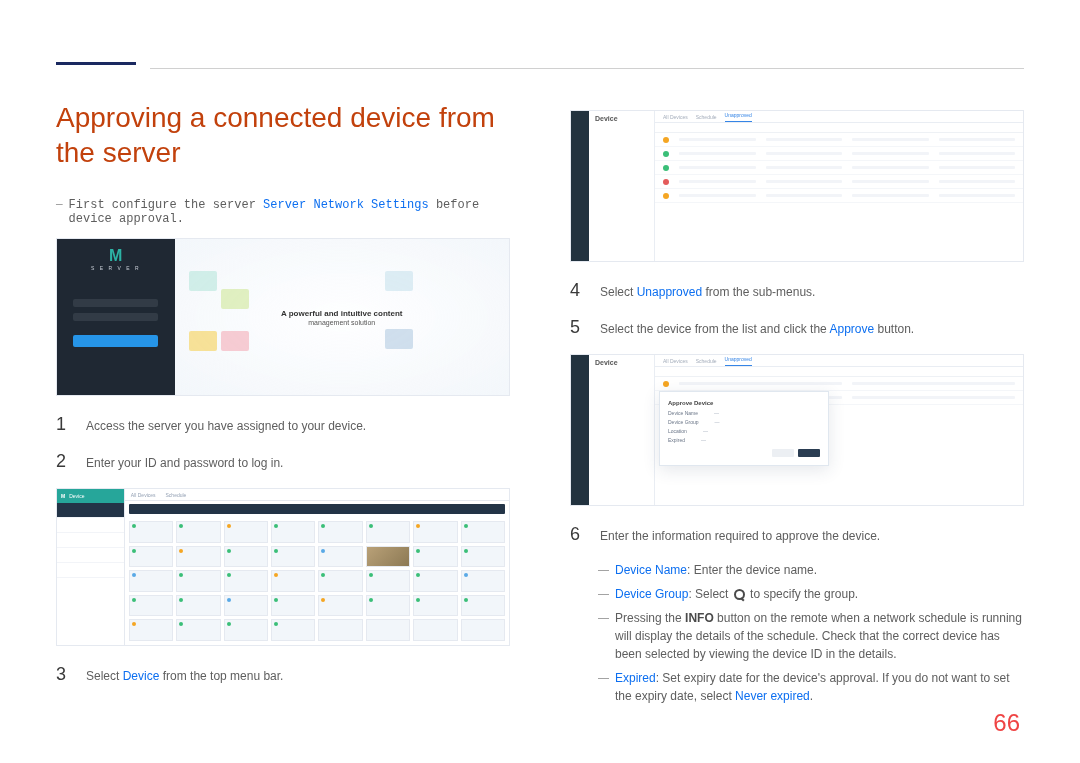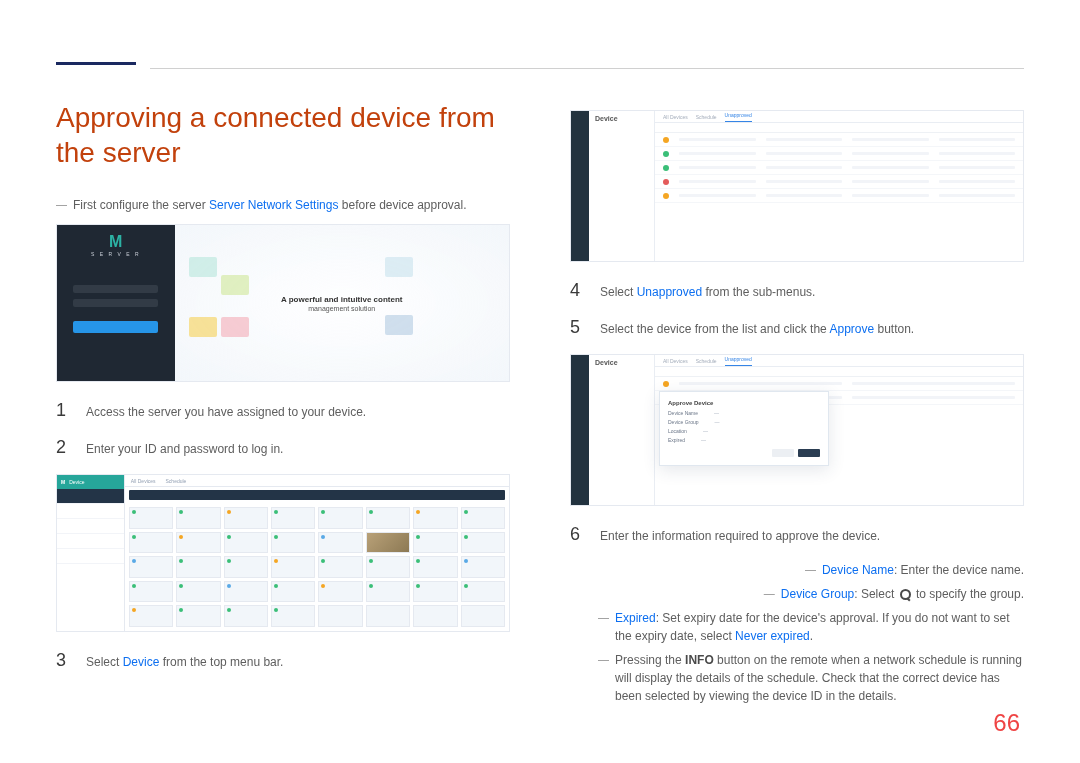--- a/index.html
+++ b/index.html
@@ -53,35 +53,35 @@
     font-weight: 400;
     line-height: 1.25;
     margin-bottom: 28px;
   }
   .note {
     font-size: 12px;
     color: #5e5e5e;
     margin-bottom: 12px;
     display: flex;
     gap: 6px;
+    font-family: Liberation Mono, monospace;
   }
   .note::before {
     content: "―";
     font-size: 11px;
     color: #888;
   }
   .sub-note {
     font-size: 12px;
     color: #5e5e5e;
     margin-left: 28px;
     margin-bottom: 6px;
     line-height: 1.5;
     display: flex;
     gap: 6px;
-    justify-content: flex-end;
   }
   .sub-note::before {
     content: "―";
     font-size: 11px;
     color: #888;
     flex-shrink: 0;
   }
   .step {
     display: flex;
     gap: 16px;
@@ -498,22 +498,22 @@
       <div class="step-text">Enter the information required to approve the device.</div>
     </div>
 
     <div class="sub-note">
       <span><span class="link">Device Name</span><span>: Enter the device name.</span></span>
     </div>
     <div class="sub-note">
       <span><span class="link">Device Group</span><span>: Select </span><span class="icon-mag"></span><span> to specify the group.</span></span>
     </div>
     <div class="sub-note">
+      <span><span>Pressing the </span><span class="bold">INFO</span><span> button on the remote when a network schedule is running will display the details of the schedule. Check that the correct device has been selected by viewing the device ID in the details.</span></span>
+    </div>
+    <div class="sub-note">
       <span><span class="link">Expired</span><span>: Set expiry date for the device's approval. If you do not want to set the expiry date, select </span><span class="link">Never expired</span><span>.</span></span>
-    </div>
-    <div class="sub-note">
-      <span><span>Pressing the </span><span class="bold">INFO</span><span> button on the remote when a network schedule is running will display the details of the schedule. Check that the correct device has been selected by viewing the device ID in the details.</span></span>
     </div>
 
   </div>
 </div>
 
 <div class="page-number">66</div>
 
 </body></html>

